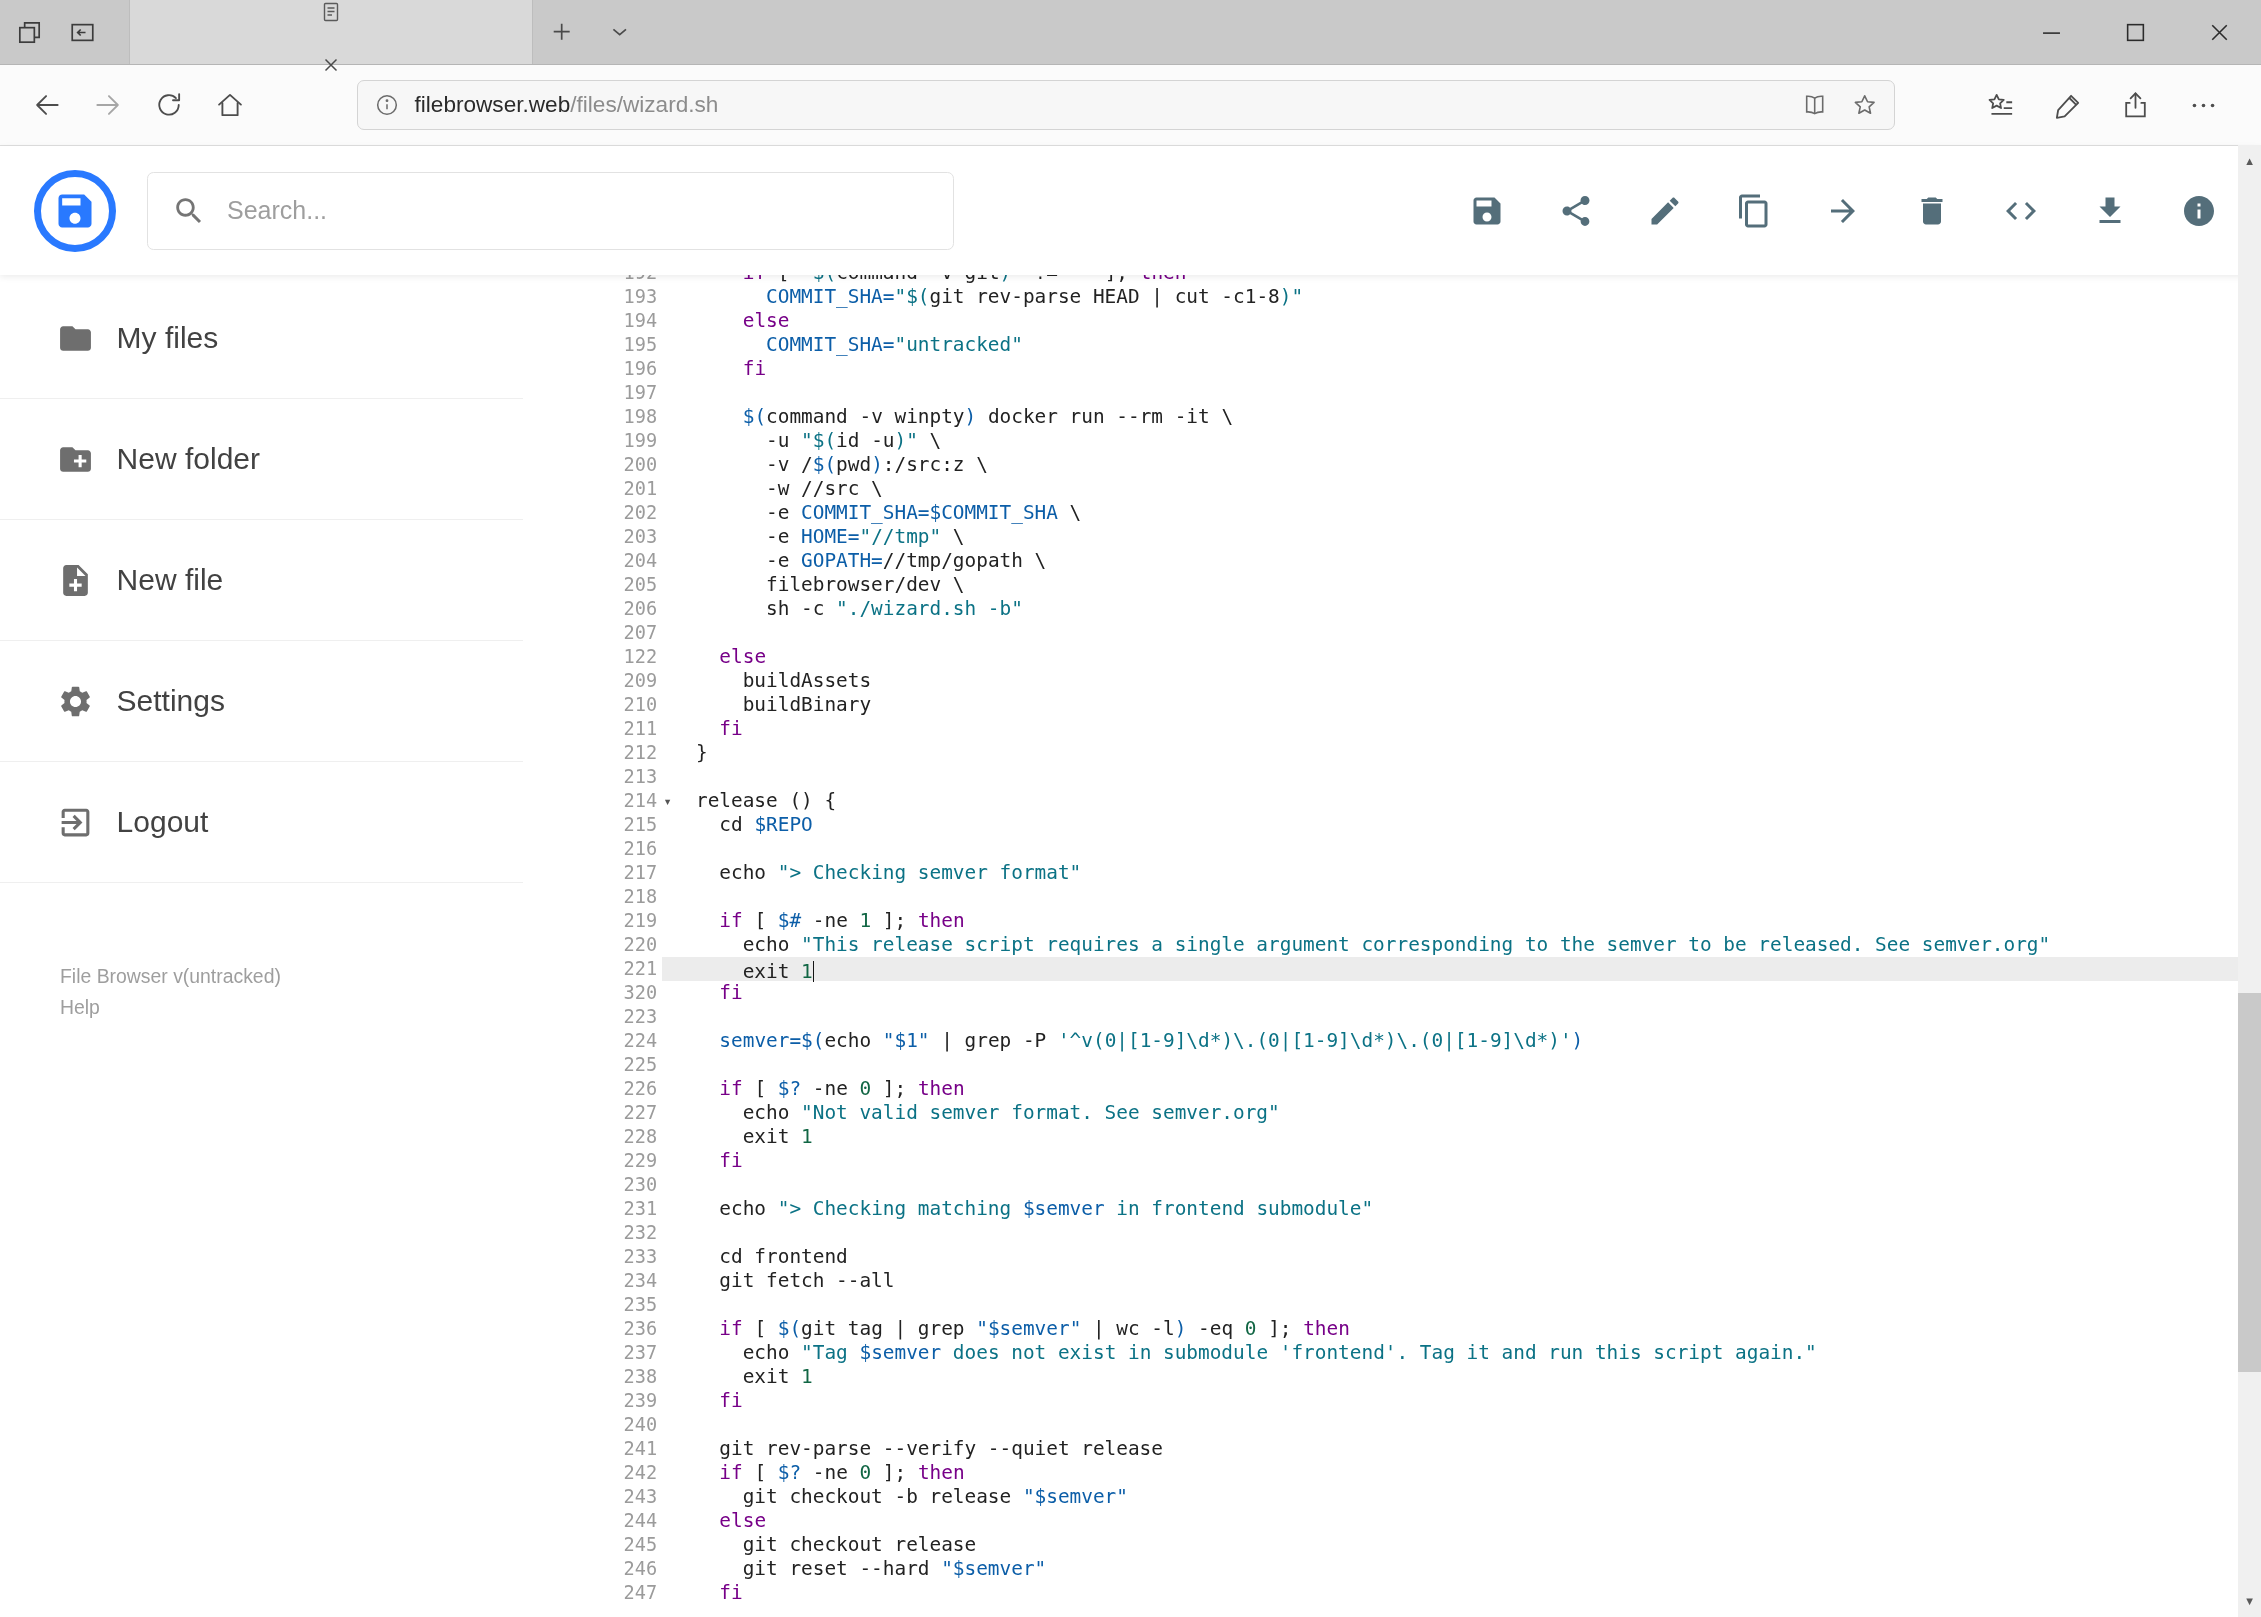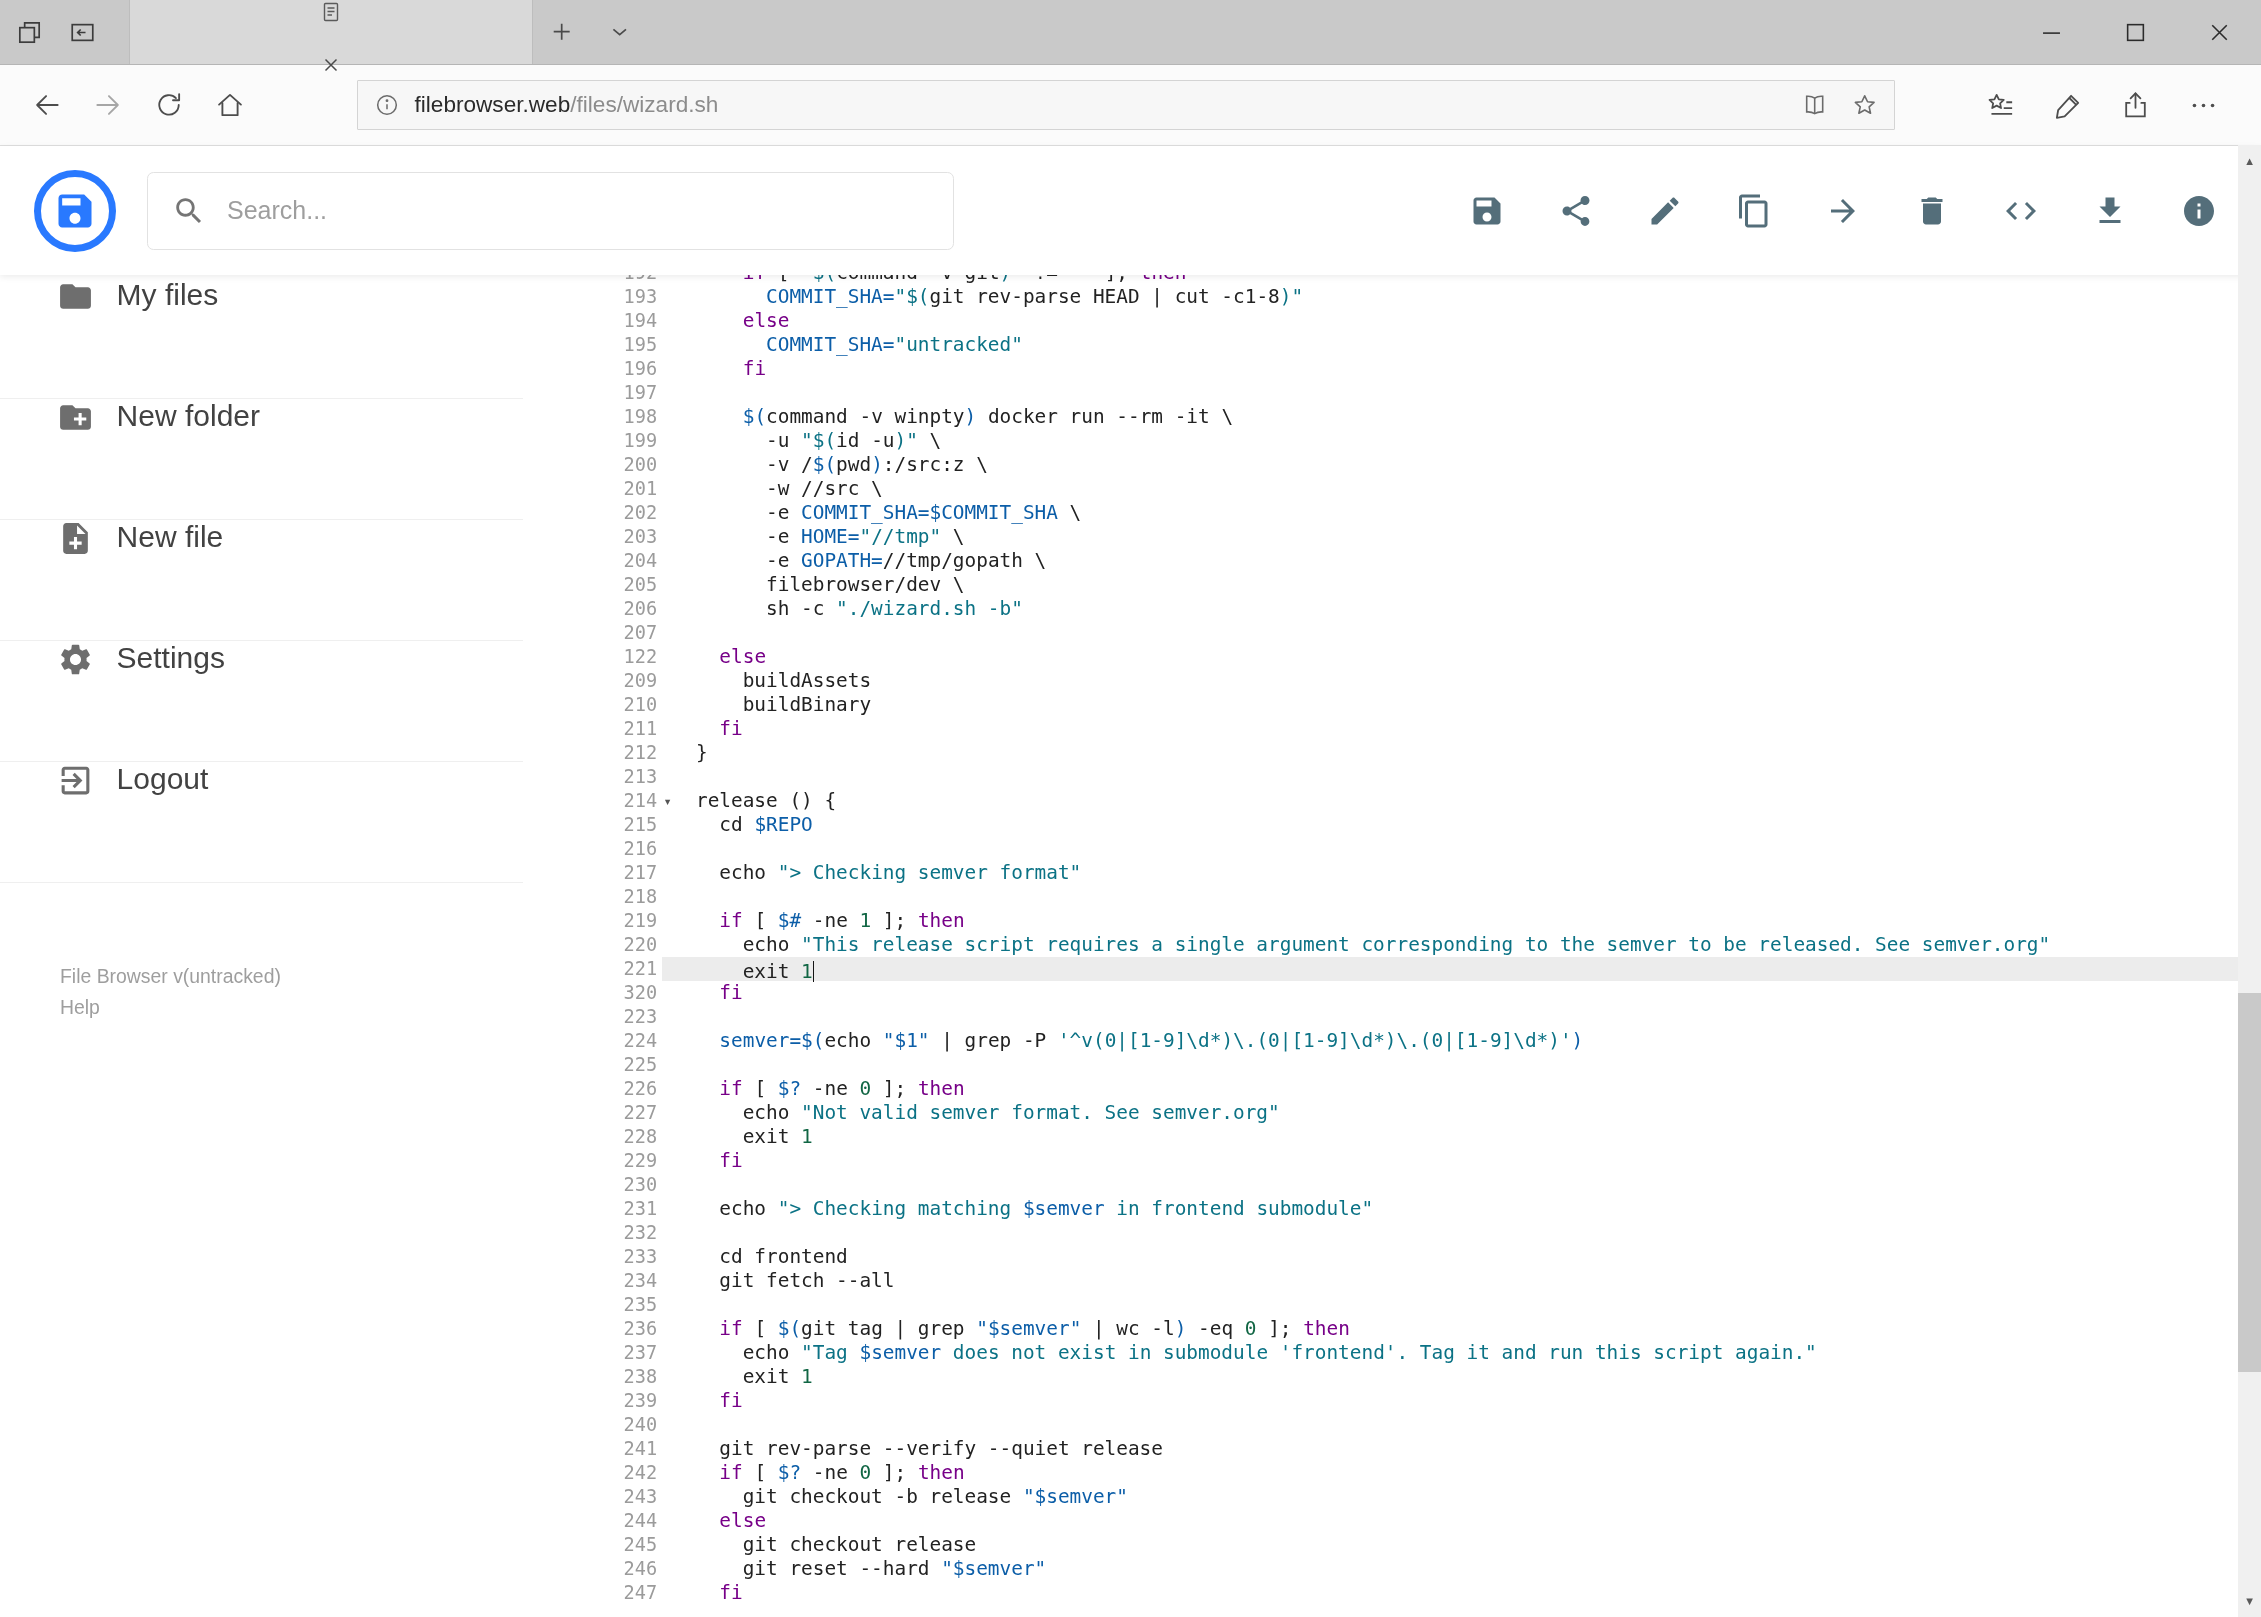--- a/index.html
+++ b/index.html
@@ -21,21 +21,21 @@
   .tab-title{flex:1;font-size:22px;color:#2d2d2d;white-space:nowrap;overflow:hidden;}
   .tab-close{color:#4a4a4a;display:flex;}
   .newtab,.tabchev{width:58px;display:flex;align-items:center;justify-content:center;color:#4a4a4a;}
   .win-controls{margin-left:auto;display:flex;}
   .winbtn{width:84px;display:flex;align-items:center;justify-content:center;color:#2b2b2b;}
 
   
   .navbar{height:81px;background:#fbfbfb;border-bottom:0.8px solid #dedede;display:flex;align-items:center;padding:0 16px;}
   .nav-btn{width:61px;height:61px;display:flex;align-items:center;justify-content:center;color:#4d4d4d;}
   .nav-btn.disabled{color:#a6a6a6;}
-  .addressbar{width:1538px;height:50px;margin-left:97px;background:#f7f7f7;border:0.8px solid #d4d4d4;border-radius:1px;display:flex;align-items:center;padding:0 16px;gap:14.5px;font-size:22.6px;}
+  .addressbar{width:1538px;height:50px;margin-left:97px;background:#f7f7f7;border:0.8px solid #d4d4d4;border-radius:7px;display:flex;align-items:center;padding:0 16px;gap:14.5px;font-size:22.6px;}
   .ab-icon{color:#6b6b6b;display:flex;}
   .url{white-space:nowrap;}
   .url-domain{color:#2b2b2b;}
   .url-path{color:#8c8c8c;}
   .ab-right{margin-left:auto;display:flex;gap:22.6px;color:#5a5a5a;align-items:center;}
   .nav-right{margin-left:auto;display:flex;gap:6.5px;padding-right:11.3px;color:#4d4d4d;}
 
   
   .app-header{height:129px;background:#fff;display:flex;align-items:center;padding:0 44px 0 34px;position:relative;z-index:3;box-shadow:0 2.4px 6.5px rgba(0,0,0,.08);}
   .logo{width:82px;height:82px;border:7.3px solid var(--brand);border-radius:50%;display:flex;align-items:center;justify-content:center;background:#fff;flex:none;}
@@ -44,21 +44,21 @@
   .searchbox .mag svg{width:34px;height:34px;fill:#757575;display:block;}
   .searchbox input{flex:1;border:none;outline:none;background:transparent;font-size:25px;color:#333;font-family:"Liberation Sans",sans-serif;}
   .searchbox input::placeholder{color:#9e9e9e;}
   .header-toolbar{margin-left:auto;display:flex;gap:53px;}
   .tool-btn{width:36px;height:36px;color:var(--toolbar-icon);cursor:pointer;}
   .tool-btn svg{width:36px;height:36px;fill:currentColor;display:block;}
 
   
   .main{display:flex;height:1343px;position:relative;background:#fff;}
   .sidebar{width:523px;flex:none;padding-top:3.2px;position:relative;}
-  .sb-item{height:121px;display:flex;padding-left:57px;gap:22.6px;border-bottom:0.8px solid #efefef;cursor:pointer;}
+  .sb-item{height:121px;display:flex;align-items:center;padding-left:57px;gap:22.6px;border-bottom:0.8px solid #efefef;cursor:pointer;}
   .sb-item svg{width:37px;height:37px;fill:#6e6e6e;flex:none;display:block;}
   .sb-label{font-size:30px;color:#424242;}
   .sb-footer{position:absolute;left:60px;top:686px;font-size:19.4px;color:#9e9e9e;line-height:31px;}
 
   
   .editor{flex:1;overflow:hidden;font-family:"DejaVu Sans Mono",monospace;font-size:19.4px;color:var(--plain);}
   .codewrap{margin-top:-14.5px;}
   .line{display:flex;height:24px;line-height:24px;}
   .gutter{width:139px;flex:none;text-align:right;padding-right:4.8px;color:var(--line-number);position:relative;font-size:18.6px;}
   .code{flex:1;white-space:pre;padding-left:34px;}

